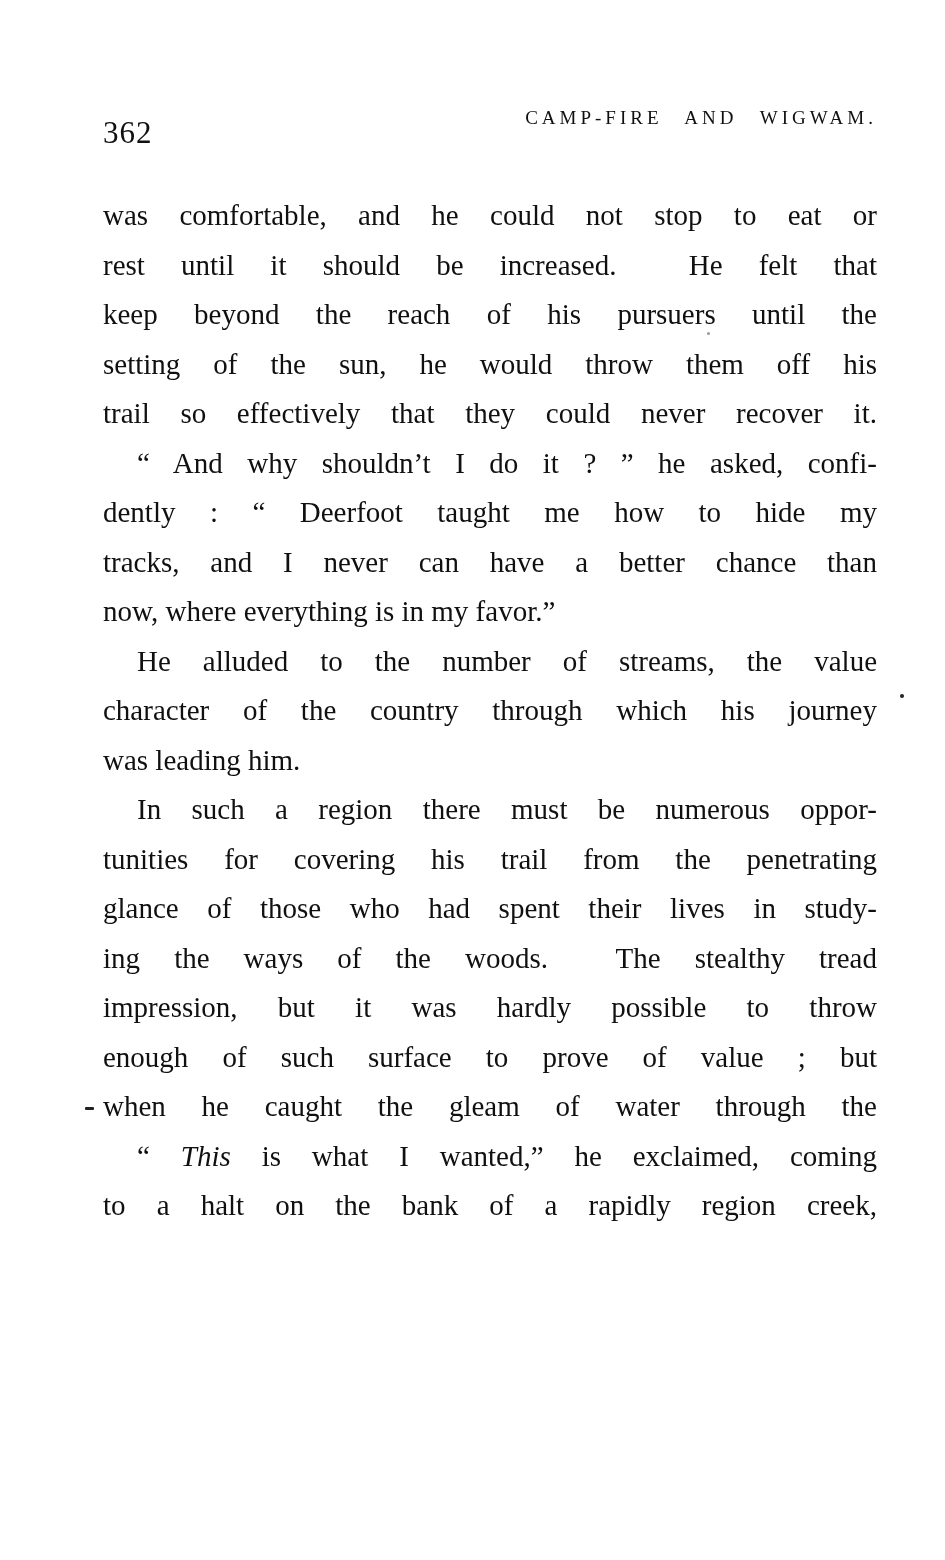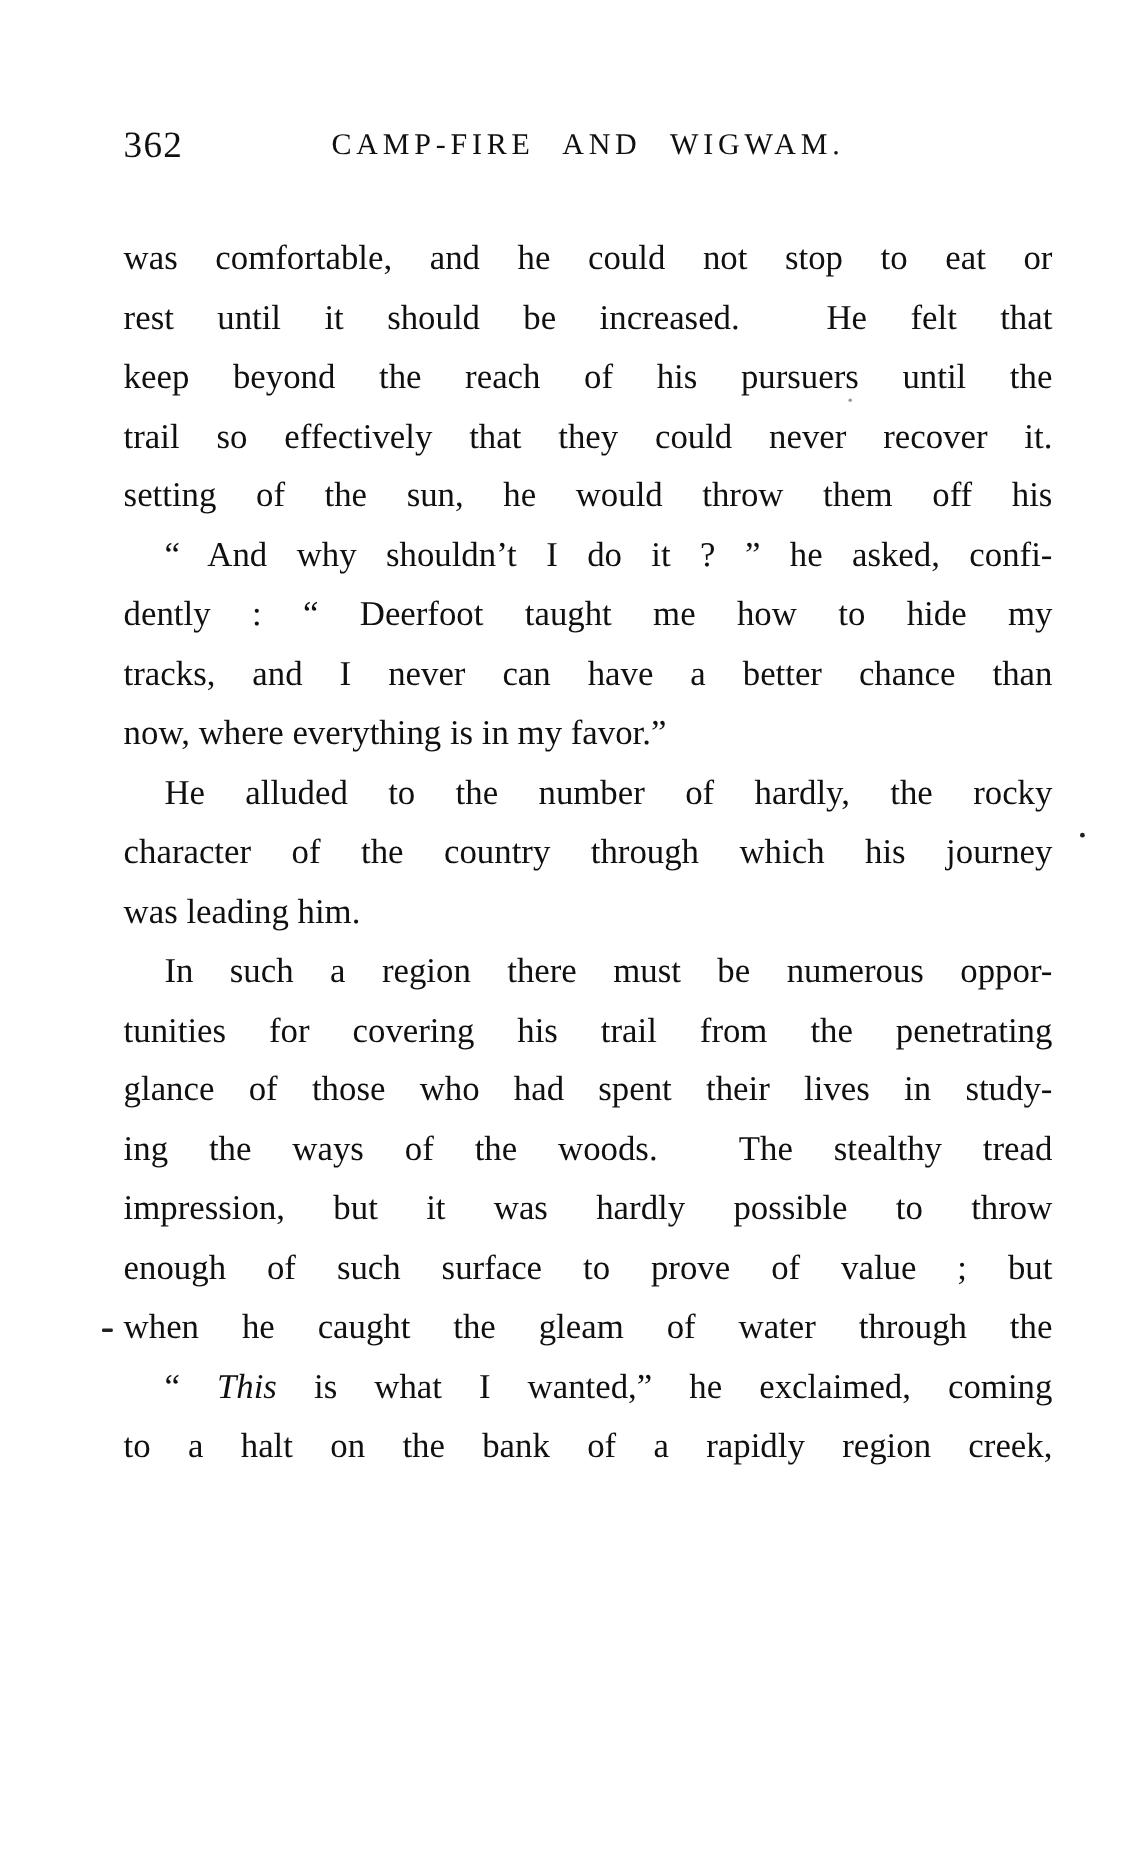--- a/index.html
+++ b/index.html
@@ -20,28 +20,28 @@
   .header {
     position: absolute;
     left: 103px;
     top: 103px;
     width: 774px;
     height: 42px;
   }
   .page-number {
     position: absolute;
     left: 0;
-    top: 0;
+    top: 12px;
     font-size: 31px;
     letter-spacing: 1px;
   }
   .running-title {
     display: block;
-    text-align: center;
-    font-size: 25px;
+    text-align: right;
+    font-size: 19px;
     letter-spacing: 4px;
     word-spacing: 14px;
     padding-top: 4px;
     white-space: nowrap;
   }
   .body-text {
     position: absolute;
     left: 103px;
     top: 191px;
     width: 774px;
@@ -76,31 +76,31 @@
   <div class="header">
     <span class="page-number">362</span>
     <span class="running-title">CAMP-FIRE AND WIGWAM.</span>
   </div>
 
   <div class="body-text">
       <div class="para">
         <div class="line">was comfortable, and he could not stop to eat or</div>
         <div class="line">rest until it should be increased.&nbsp; He felt that</div>
         <div class="line">keep beyond the reach of his pursuers until the</div>
+        <div class="line">setting of the sun, he would throw them off his</div>
         <div class="line">trail so effectively that they could never recover it.</div>
-        <div class="line">setting of the sun, he would throw them off his</div>
       </div>
       <div class="para">
         <div class="line indent">“ And why shouldn’t I do it ? ” he asked, confi-</div>
         <div class="line">dently : “ Deerfoot taught me how to hide my</div>
         <div class="line">tracks, and I never can have a better chance than</div>
         <div class="line nofill">now, where everything is in my favor.”</div>
       </div>
       <div class="para">
-        <div class="line indent">He alluded to the number of hardly, the rocky</div>
+        <div class="line indent">He alluded to the number of streams, the value</div>
         <div class="line">character of the country through which his journey</div>
         <div class="line nofill">was leading him.</div>
       </div>
       <div class="para">
         <div class="line indent">In such a region there must be numerous oppor-</div>
         <div class="line">tunities for covering his trail from the penetrating</div>
         <div class="line">glance of those who had spent their lives in study-</div>
         <div class="line">ing the ways of the woods.&nbsp; The stealthy tread</div>
         <div class="line">impression, but it was hardly possible to throw</div>
         <div class="line">enough of such surface to prove of value ; but</div>

